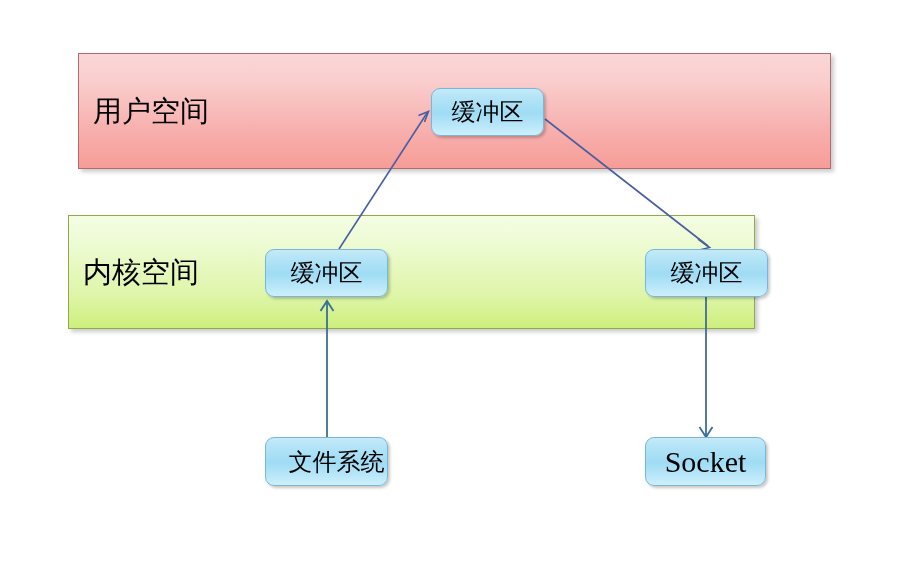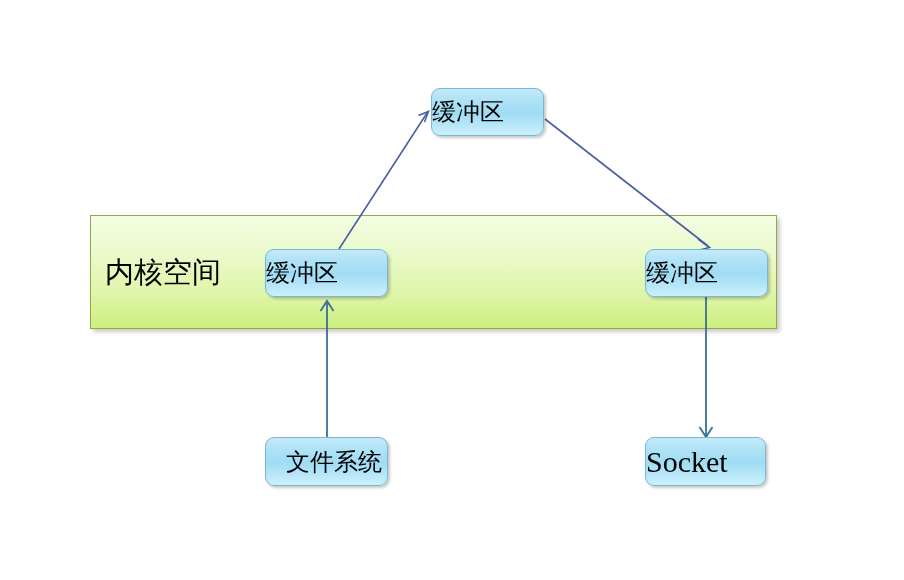--- a/index.html
+++ b/index.html
@@ -37,40 +37,40 @@
     left: 78px;
     top: 53px;
     width: 753px;
     height: 116px;
     border: 1px solid #b06b72;
     background: linear-gradient(to bottom, #fbd6d6 0%, #f9cfce 22%, #f7b3b1 62%, #f79c97 100%);
     box-shadow: 3px 3px 4px rgba(0,0,0,0.20);
   }
 
   #zone-kernel {
-    left: 90px;
+    left: 68px;
     top: 215px;
     width: 687px;
     height: 114px;
     border: 1px solid #8faa4a;
     background: linear-gradient(to bottom, #f4fde2 0%, #edfbd3 25%, #dff5a9 70%, #cdef7d 100%);
     box-shadow: 3px 3px 4px rgba(0,0,0,0.20);
   }
 
   
   .node {
     position: absolute;
     box-sizing: border-box;
     border: 1px solid #79b7d8;
     border-radius: 9px;
     background: linear-gradient(to bottom, #c5eaf8 0%, #b4e4f7 18%, #9fdcf4 52%, #b9e7f9 80%, #cdf0fb 100%);
     box-shadow: 2px 2px 3px rgba(0,0,0,0.22);
     display: flex;
     align-items: center;
-    justify-content: flex-start;
+    justify-content: center;
     z-index: 5;
   }
   .node .node-label {
     font-size: 24px;
     color: #000000;
     line-height: 1;
     white-space: nowrap;
   }
   .node.latin .node-label {
     font-size: 30px;
@@ -92,20 +92,23 @@
     height: 580px;
     pointer-events: none;
     z-index: 2;
   }
 </style>
 </head>
 <body>
 
 <div id="canvas">
 
+  <div class="zone" id="zone-user">
+    <span class="zone-label">用户空间</span>
+  </div>
 
   <div class="zone" id="zone-kernel">
     <span class="zone-label">内核空间</span>
   </div>
 
   <svg id="connectors" viewBox="0 0 904 580" xmlns="http://www.w3.org/2000/svg">
 
     <g>
       <line x1="327" y1="437" x2="327" y2="302" stroke="#3a6f96" stroke-width="1.8"></line>
       <path d="M 320.5 311 L 327 301 L 333.5 311" fill="none" stroke="#3a6f96" stroke-width="1.8"></path>

